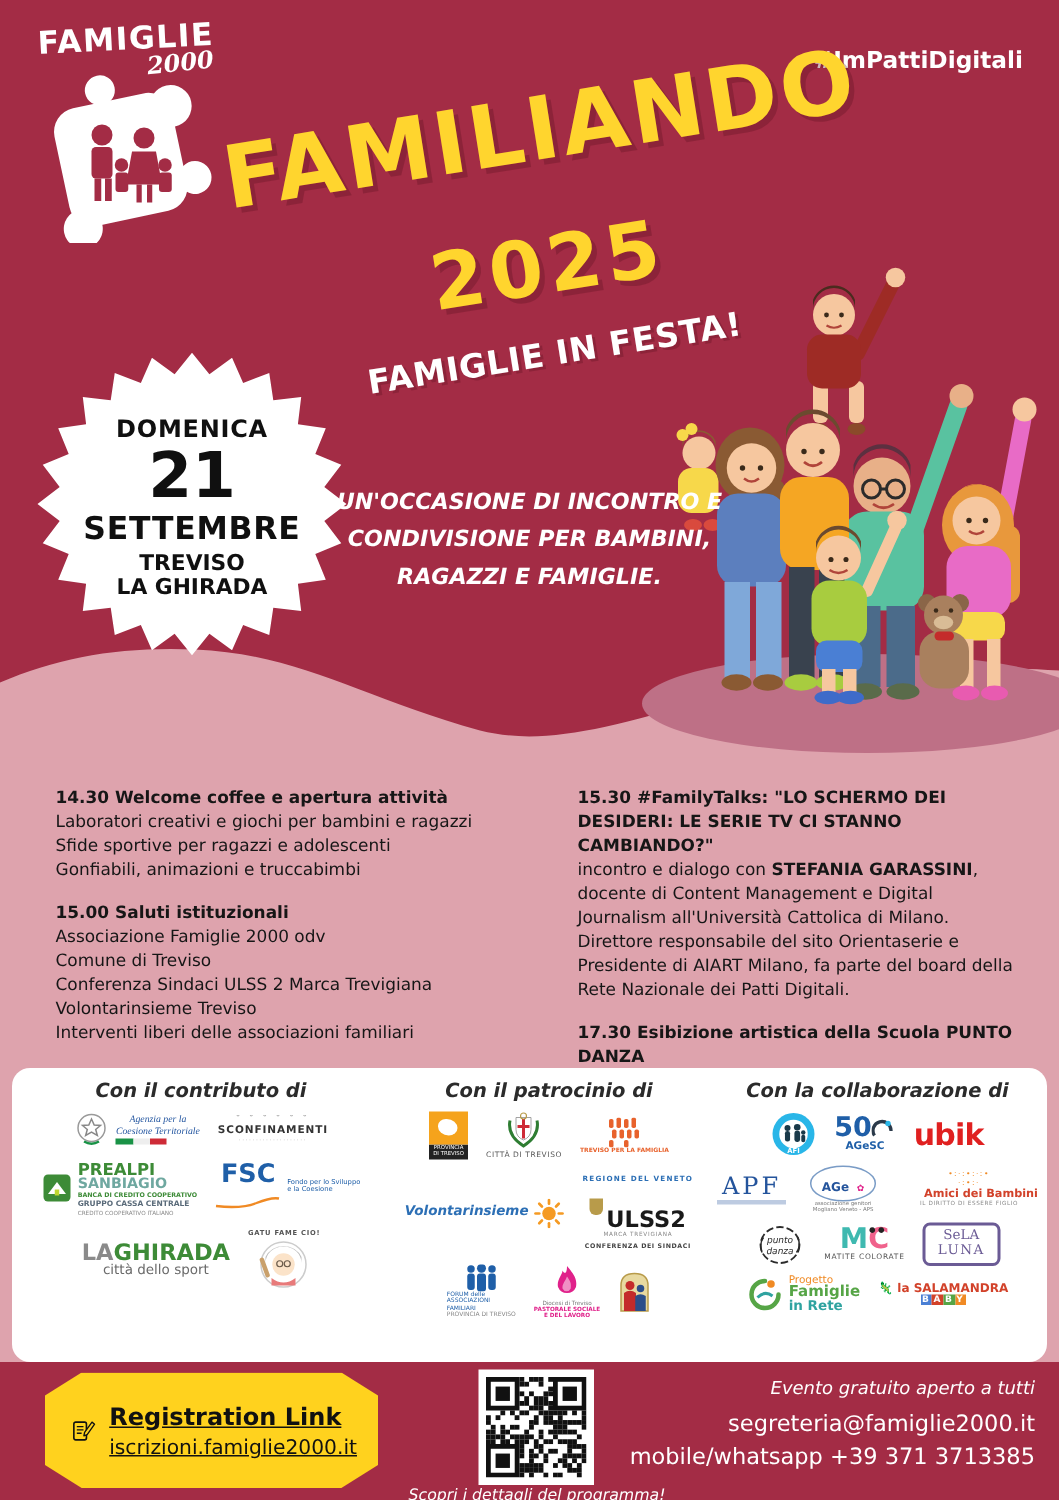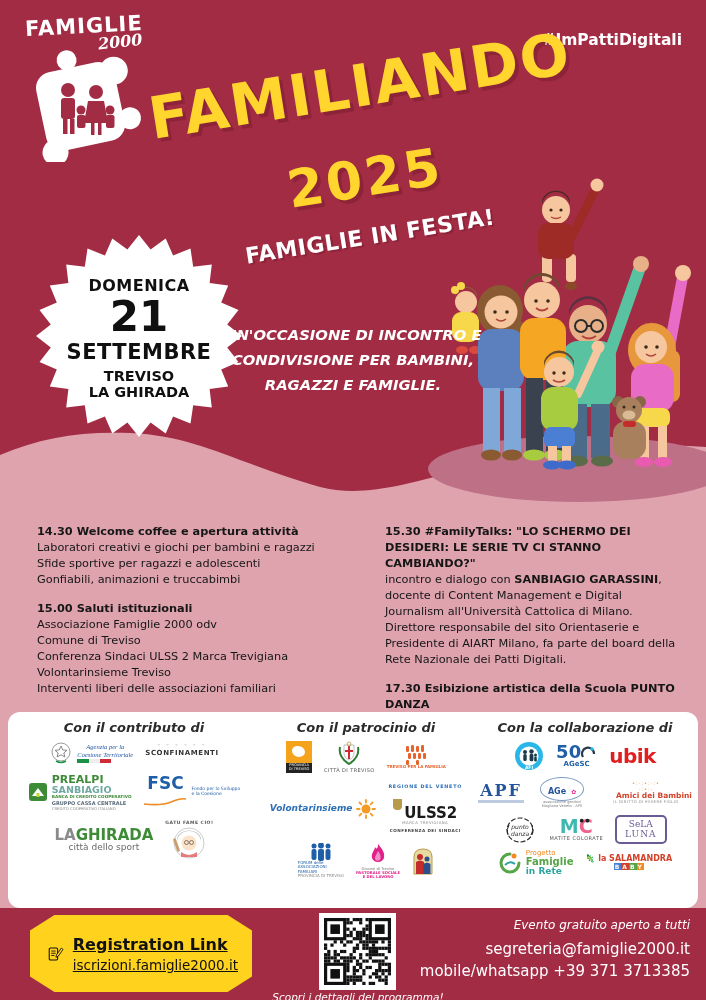--- a/index.html
+++ b/index.html
@@ -30,21 +30,21 @@
             text-shadow:3px 4px 0 rgba(90,15,30,.30); }
   .title2 { position:absolute; left:230px; top:148px; width:270px; z-index:5;
             text-align:center; color:#FFD52E; font-weight:bold; font-size:52px;
             letter-spacing:3px; transform:rotate(-9deg);
             text-shadow:3px 4px 0 rgba(90,15,30,.30); }
   .subtitle { position:absolute; left:240px; top:224px; width:260px; z-index:5;
               text-align:center; color:#fff; font-weight:bold; font-size:22px;
               letter-spacing:.5px; transform:rotate(-9deg);
               text-shadow:2px 2px 0 rgba(90,15,30,.30); }
 
-  .badge { position:absolute; left:33px; top:233px; width:212px; height:208px; z-index:6; }
+  .badge { position:absolute; left:22px; top:233px; width:212px; height:208px; z-index:6; }
   .badge svg { position:absolute; left:0; top:0; }
   .badge-text { position:absolute; left:0; top:0; width:100%; height:100%;
                 display:flex; flex-direction:column; align-items:center; justify-content:center;
                 color:#101010; text-align:center; padding-top:2px; }
   .badge-weekday { font-size:16px; font-weight:bold; letter-spacing:.5px; }
   .badge-day { font-size:42px; font-weight:bold; line-height:1.05; }
   .badge-month { font-size:21px; font-weight:bold; letter-spacing:.5px; }
   .badge-city { font-size:14.5px; font-weight:bold; margin-top:4px; }
   .badge-venue { font-size:14.5px; font-weight:bold; }
 
@@ -288,21 +288,21 @@
       <p>Comune di Treviso</p>
       <p>Conferenza Sindaci ULSS 2 Marca Trevigiana</p>
       <p>Volontarinsieme Treviso</p>
       <p>Interventi liberi delle associazioni familiari</p>
     </div>
   </div>
 
   <div class="sched sched-right">
     <div class="slot">
       <p class="b">15.30 #FamilyTalks: "LO SCHERMO DEI DESIDERI: LE SERIE TV CI STANNO CAMBIANDO?"</p>
-      <p><span>incontro e dialogo con </span><span class="b">SANBIAGIO GARASSINI</span><span>, docente di Content Management e Digital Journalism all'Università Cattolica di Milano. Direttore responsabile del sito Orientaserie e Presidente di AIART Milano, fa parte del board della Rete Nazionale dei Patti Digitali.</span></p>
+      <p><span>incontro e dialogo con </span><span class="b">STEFANIA GARASSINI</span><span>, docente di Content Management e Digital Journalism all'Università Cattolica di Milano. Direttore responsabile del sito Orientaserie e Presidente di AIART Milano, fa parte del board della Rete Nazionale dei Patti Digitali.</span></p>
     </div>
     <div class="slot">
       <p class="b">17.30 Esibizione artistica della Scuola PUNTO DANZA</p>
     </div>
     <div class="slot">
       <p class="b">18.30 Aperitivo musicale e chiusura</p>
     </div>
   </div>
 
   <div class="logos-panel">
@@ -512,21 +512,21 @@
             </svg>
           </div>
           <div style="font-size:7px;font-weight:bold;color:#1F5FA8;">AGeSC</div>
         </div>
         <div class="chip">
           <div style="font-size:20px;font-weight:bold;color:#E02020;letter-spacing:-.5px;">ubik</div>
         </div>
       </div>
       <div class="lrow" style="margin-top:6px;">
         <div class="chip">
-          <div style="font-family:'DejaVu Serif',serif;font-size:16px;font-weight:bold;color:#24549C;letter-spacing:2px;">APF</div>
+          <div style="font-family:'DejaVu Serif',serif;font-size:16px;font-weight:normal;color:#24549C;letter-spacing:2px;">APF</div>
           <div style="width:46px;height:3px;background:#24549C;opacity:.3;"></div>
         </div>
         <div class="chip">
           <div style="border:1px solid #7A9CC6;border-radius:50%;padding:2px 7px;">
             <span style="font-size:8px;font-weight:bold;color:#24549C;">AGe</span>
             <span style="font-size:6px;color:#E0218A;">✿</span>
           </div>
           <div style="font-size:3.6px;color:#7a7a7a;width:52px;">associazione genitori Mogliano Veneto - APS</div>
         </div>
         <div class="chip">

